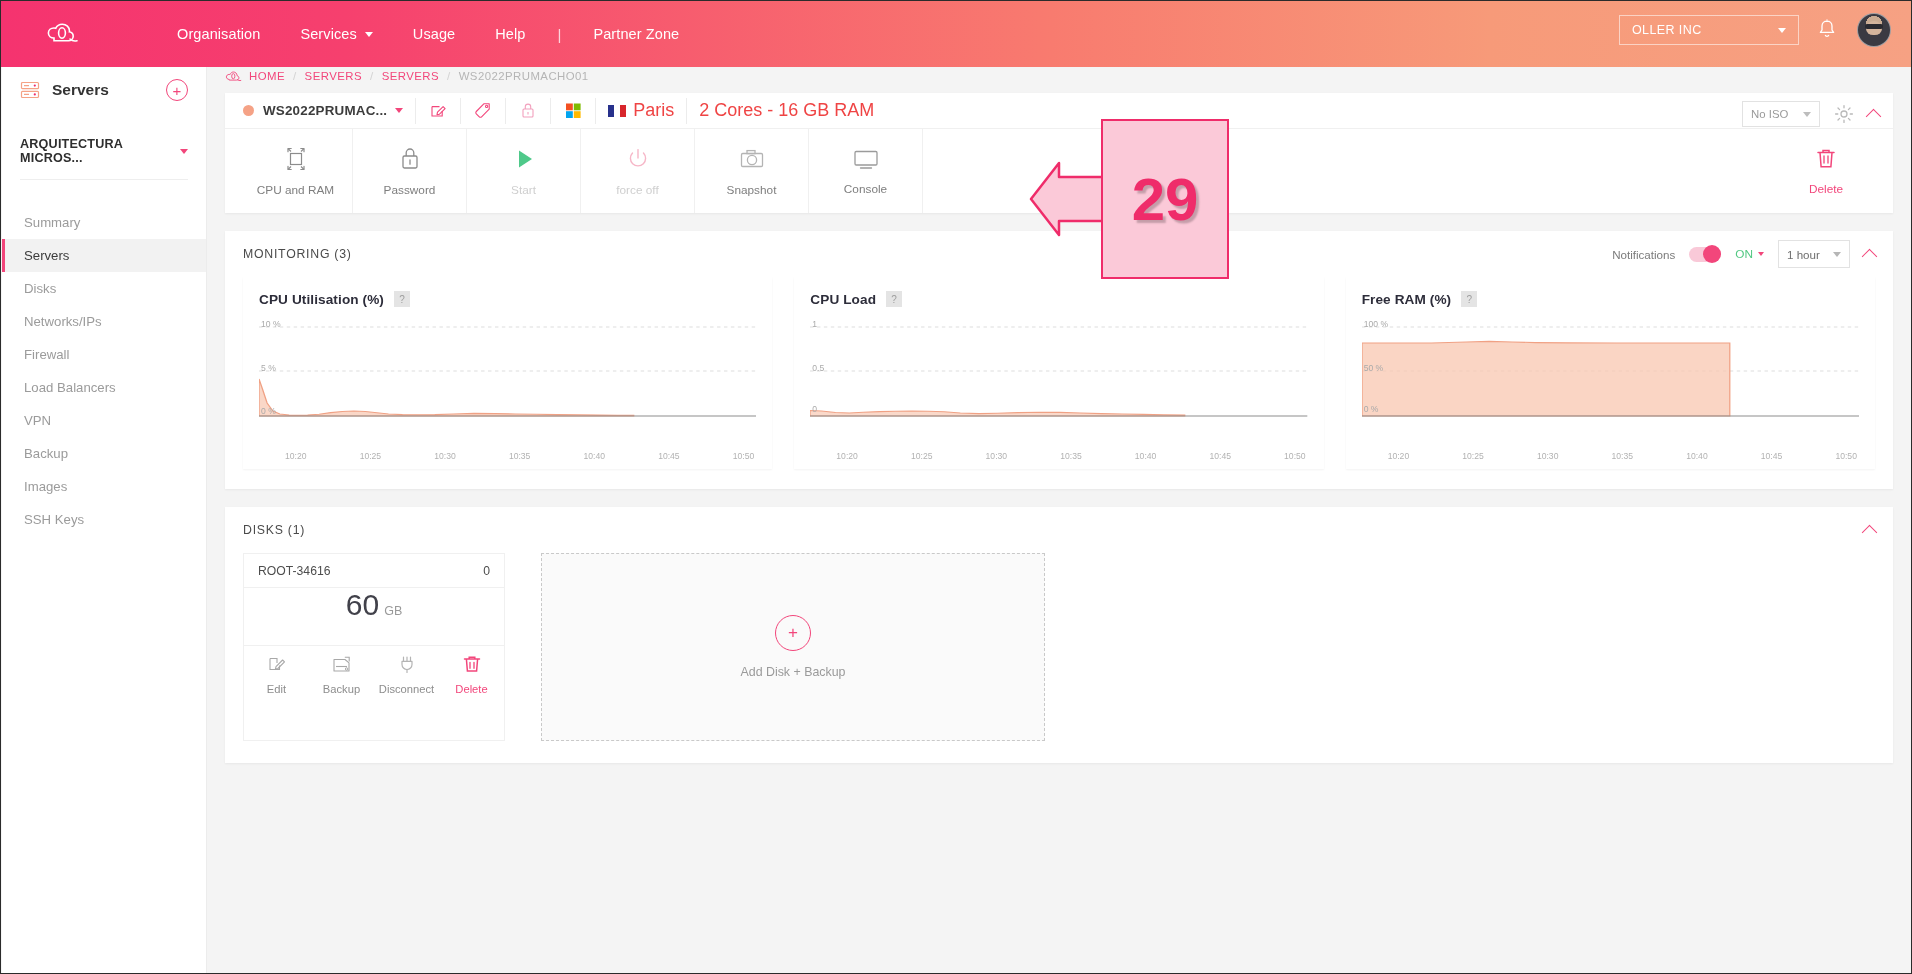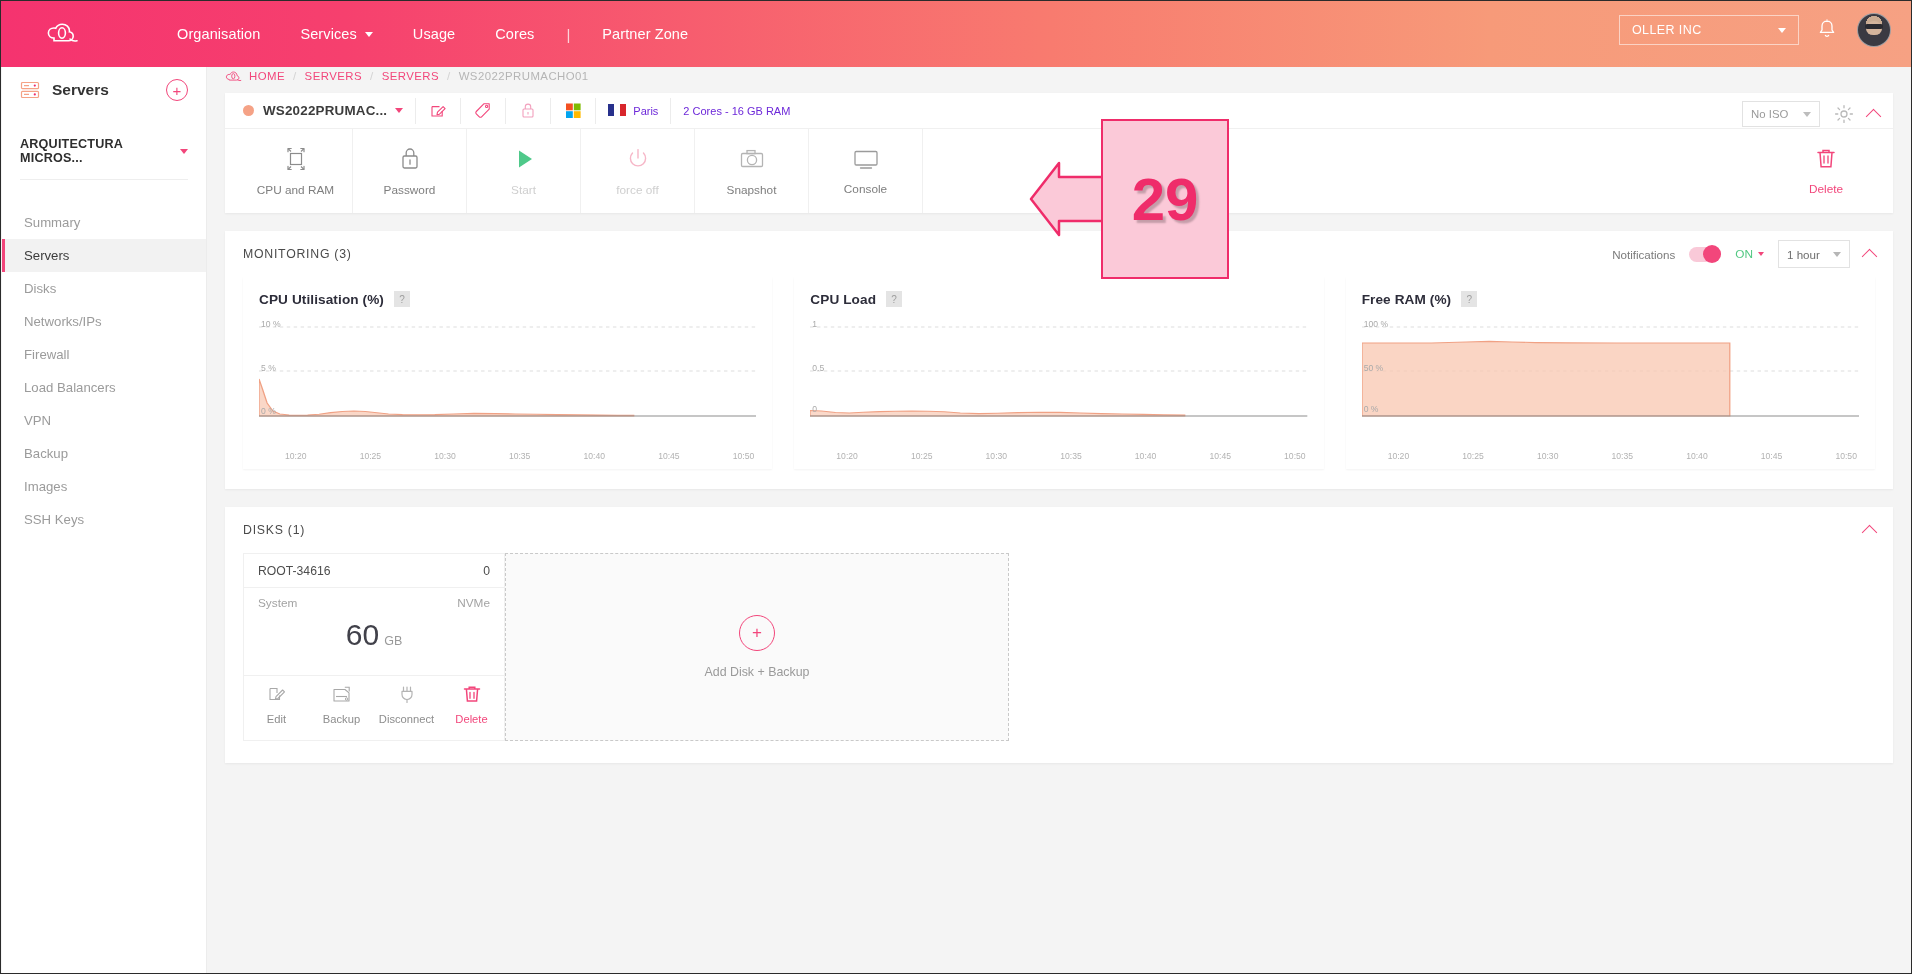--- a/index.html
+++ b/index.html
@@ -147,21 +147,21 @@
   .dot-status {
     width: 11px; height: 11px; border-radius: 50%;
     background: #f5a286; margin-right: 9px;
   }
   .srv-name { font-weight: bold; color: #3c3c3c; font-size: 13.4px; letter-spacing:.2px;}
   .srv-caret { margin-left: 8px; border-top-color: #f2467b !important; }
   .vdiv { width: 1px; height: 26px; background: #ececec; margin: 0 12px; }
   .ic-btn { width: 20px; height: 20px; cursor: pointer; display:flex;align-items:center;justify-content:center;}
   .flagfr { width: 18px; height: 12px; display: inline-block; margin-right: 7px; vertical-align: -1px;
             background: linear-gradient(90deg,#28318c 0 33.3%, #ffffff 33.3% 66.6%, #d8262c 66.6% 100%); }
-  .srv-meta { color: #6d28d9; font-size: 11px; }
+  .srv-meta { color: #ef4444; font-size: 18px; }
 
   .srv-right { position: absolute; right: 14px; top: 8px; display: flex; align-items: center; gap: 14px; }
   .iso-select {
     width: 78px; height: 26px; border: 1px solid #e2e2e2; background:#fff;
     display: flex; align-items: center; justify-content: space-between;
     padding: 0 8px; font-size: 11.4px; color: #9a9a9a; cursor: pointer;
   }
   .iso-select .caret-dn { border-top-color: #bdbdbd; }
   .gear { width: 20px; height: 20px; cursor: pointer; }
   .chev-up {
@@ -225,21 +225,21 @@
     width: 16px; height: 16px; background: #e4e4e4; color: #9e9e9e;
     font-size: 10px; display: flex; align-items: center; justify-content: center;
     cursor: pointer;
   }
   .plot-wrap { position: relative; height: 136px; }
   .plot-wrap svg { display: block; }
   .xaxis { display: flex; justify-content: space-between; padding: 4px 2px 0 26px; }
   .xtick { font-size: 8.6px; color: #b2b2b2; }
 
   
-  .disks-body { display: flex; padding: 0 18px 22px 18px; }
+  .disks-body { display: flex; gap: 36px; padding: 0 18px 22px 18px; }
   .disk-card { width: 262px; background: #fff; border: 1px solid #f0f0f0; }
   .disk-row1 {
     height: 34px; display: flex; align-items: center; justify-content: space-between;
     padding: 0 14px; border-bottom: 1px solid #f0f0f0; font-size: 12.2px; color: #4d4d4d;
   }
   .disk-row2 {
     height: 30px; display: flex; align-items: center; justify-content: space-between;
     padding: 0 14px; font-size: 11.8px; color: #a3a3a3;
   }
   .disk-size {
@@ -293,21 +293,21 @@
       </svg>
     </div>
 
     <div class="nav-links">
       <div class="nav-link">Organisation</div>
       <div class="nav-link caretted">
         <span>Services</span>
         <span class="caret-dn"></span>
       </div>
       <div class="nav-link">Usage</div>
-      <div class="nav-link">Cores</div>
+      <div class="nav-link">Help</div>
       <div class="nav-sep">|</div>
       <div class="nav-link">Partner Zone</div>
     </div>
 
     <div class="nav-right">
       <div class="org-select">
         <span>OLLER INC</span>
         <span class="caret-dn"></span>
       </div>
       <div class="bell">
@@ -642,24 +642,20 @@
           <span class="sec-chev"></span>
         </div>
       </div>
 
       <div class="disks-body">
         <div class="disk-card">
           <div class="disk-row1">
             <span>ROOT-34616</span>
             <span>0</span>
           </div>
-          <div class="disk-row2">
-            <span>System</span>
-            <span>NVMe</span>
-          </div>
           <div class="disk-size">
             <span class="num">60</span>
             <span class="unit">GB</span>
           </div>
           <div class="disk-acts">
             <div class="disk-act">
               <span>
                 <svg width="20" height="20" viewBox="0 0 20 20">
                   <path d="M3 4.5h7V9M3 4.5v11h9.5v-4" fill="none" stroke="#a8a8a8" stroke-width="1.1"></path>
                   <path d="M9 12.6l6.6-6.6 1.9 1.9-6.6 6.6-2.5.6z" fill="none" stroke="#a8a8a8" stroke-width="1.1" stroke-linejoin="round"></path>

